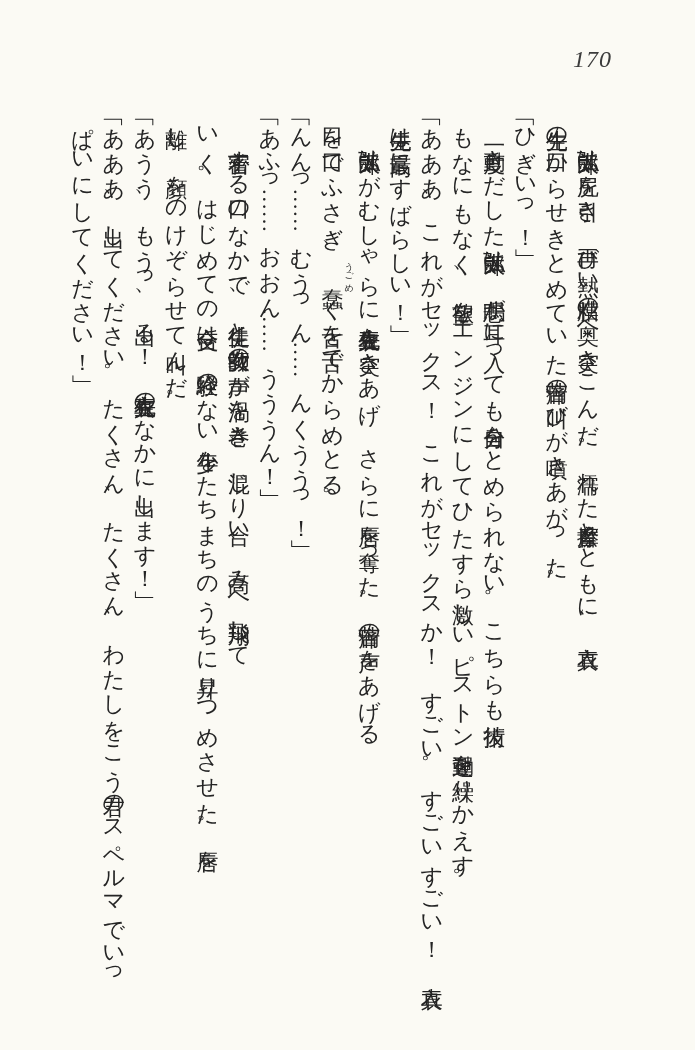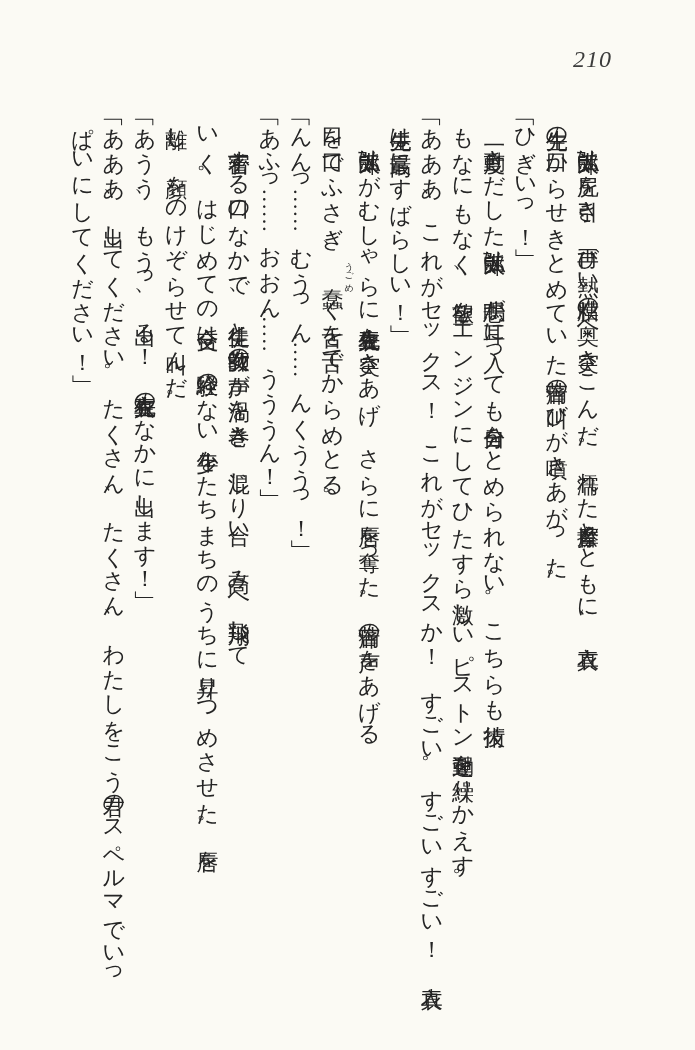--- a/index.html
+++ b/index.html
@@ -46,21 +46,21 @@
   rt {
     font-size: 9px;
     letter-spacing: 0;
     line-height: 1;
   }
 </style>
 </head>
 <body>
 
 <div class="page" style="background: rgb(251, 250, 244);">
-  <div class="page-number" style="color: rgb(60, 60, 60);">210</div>
+  <div class="page-number" style="color: rgb(60, 60, 60);">170</div>
   <div class="text-block" style="color: rgb(36, 36, 36);">
       <p>　弘太郎は尻を引き、再び熱い粘膜の奥へ突きこんだ。濡れた摩擦音とともに、真衣</p>
       <p>先生の口からせきとめていた苦痛の叫びが噴きあがった。</p>
       <p>「ひぎいっ！」</p>
       <p>　一度動きだした弘太郎は、悲鳴が耳に入っても自分をとめられない。こちらも技術</p>
       <p>もなにもなく、欲望をエンジンにしてひたすら激しいピストン運動を繰りかえす。</p>
       <p>「あああ、これがセックス！　これがセックスか！　すごい。すごいすごい！　真衣</p>
       <p>先生は最高にすばらしい！」</p>
       <p>　弘太郎はがむしゃらに真衣先生を突きあげ、さらに唇を奪った。苦痛の声をあげる</p>
       <p>口を口でふさぎ、<ruby>蠢<rt>うごめ</rt></ruby>く舌を舌でからめとる。</p>

